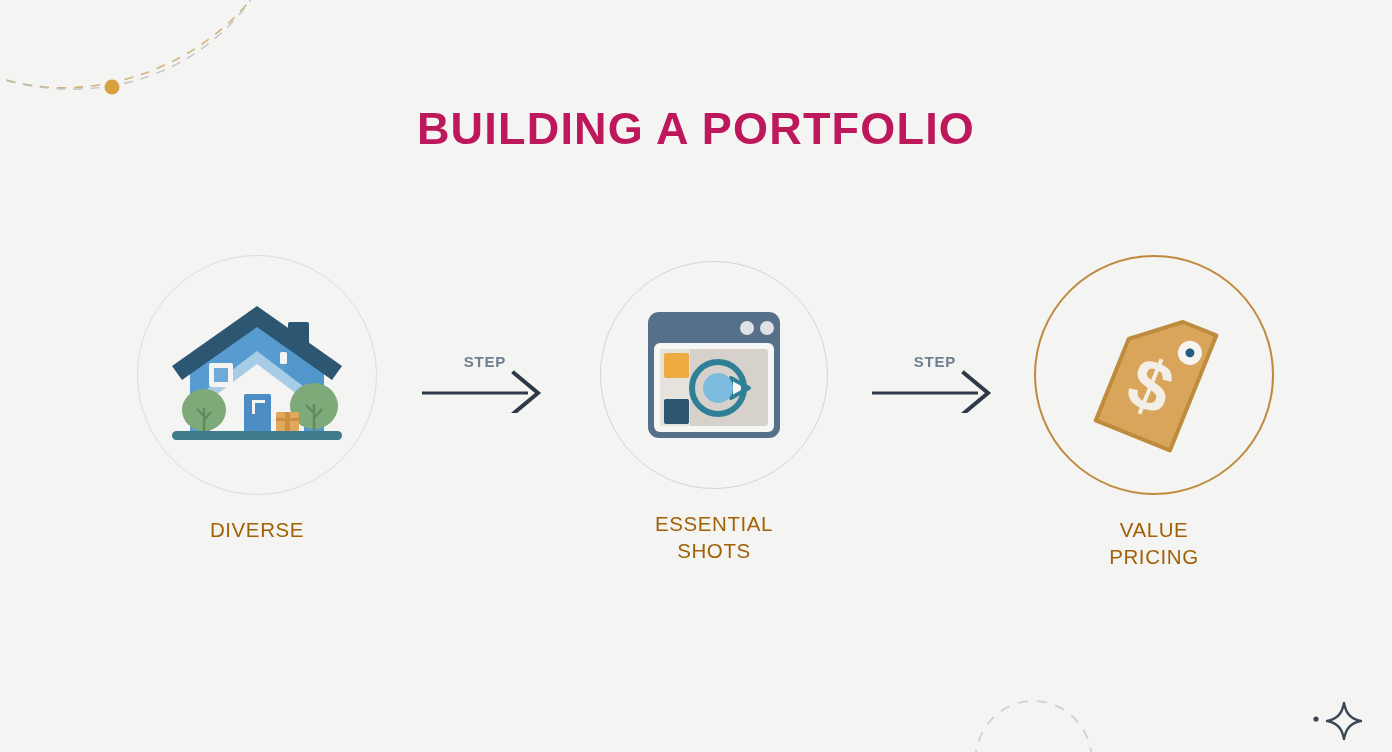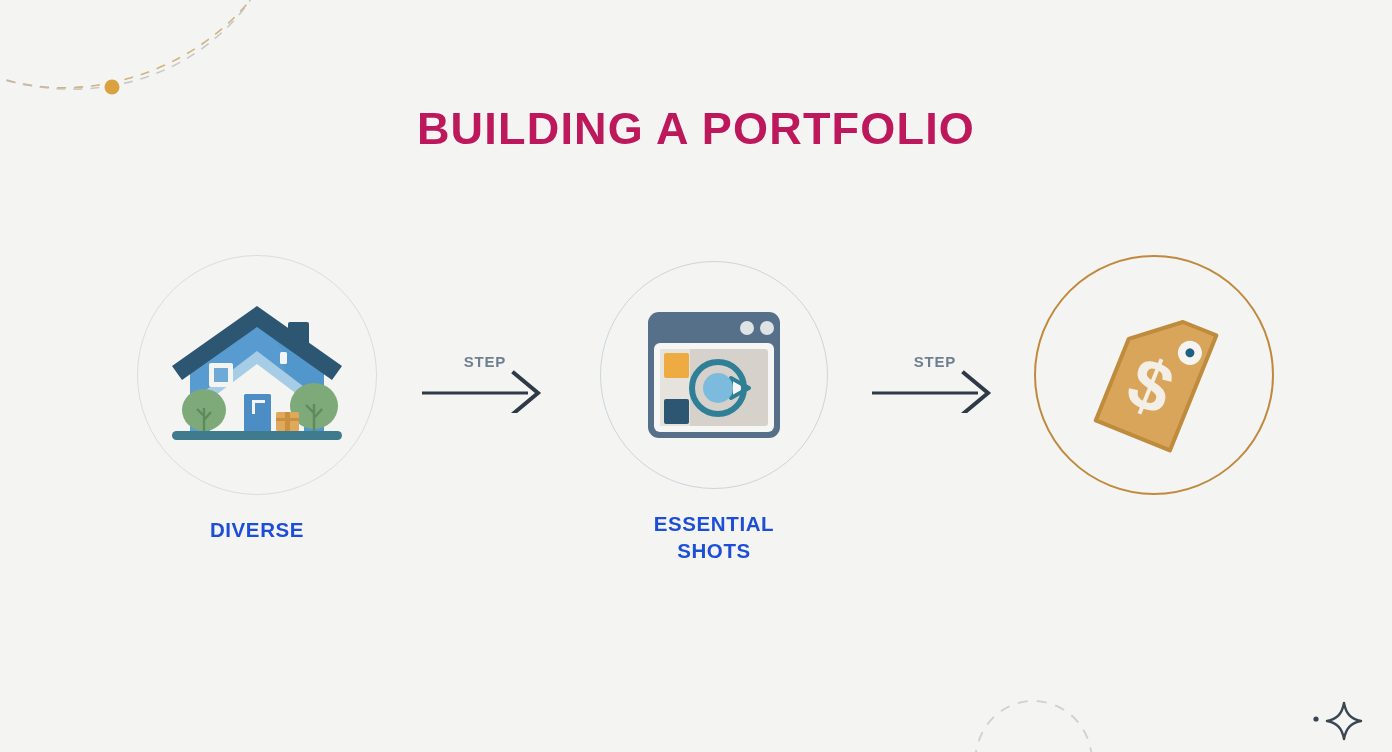--- a/index.html
+++ b/index.html
@@ -66,22 +66,22 @@
     justify-content: center;
     position: relative;
   }
   .circle-wrap.c0 { border: 1.5px solid #dcdcda; }
   .circle-wrap.c1 { border: 1.5px solid #ccd6dc; width: 228px; height: 228px; margin-top: 6px;}
   .circle-wrap.c2 { border: 2px solid #c08a3e; }
 
   .step-label {
     margin-top: 22px;
     font-size: 20.5px;
-    font-weight: bold;
-    color: #1d4ed8;
+    font-weight: normal;
+    color: #a16207;
     letter-spacing: 0.6px;
     line-height: 1.3;
   }
   .step-label .l2 { display: block; }
 
   
   .connector {
     position: absolute;
     top: 345px;
     width: 150px;
@@ -209,20 +209,24 @@
 
           <path d="M 92 22 L 128 22 L 128 146 L 48 146 L 48 58 Z" fill="#d9a55b" stroke="#bf8b3c" stroke-width="4" stroke-linejoin="round"></path>
 
           <circle cx="110" cy="48" r="12" fill="#f6f4f0"></circle>
           <circle cx="110" cy="48" r="4.5" fill="#1f6080"></circle>
 
           <text x="86" y="118" font-family="'Liberation Sans', sans-serif" font-size="72" font-weight="bold" fill="#f3efe7" text-anchor="middle">$</text>
         </g>
       </svg>
     </div>
+    <div class="step-label">
+      <span>VALUE</span>
+      <span class="l2">PRICING</span>
+    </div>
   </div>
 </div>
 
 <div class="connector k0">
   <div class="connector-label">STEP</div>
   <svg width="150" height="60" viewBox="0 0 150 60">
     <line x1="12" y1="40" x2="118" y2="40" stroke="#2f3a48" stroke-width="3"></line>
     <polyline points="104,20 128,40 104,60" fill="none" stroke="#2f3a48" stroke-width="4" stroke-linecap="square" stroke-linejoin="miter"></polyline>
   </svg>
 </div>

